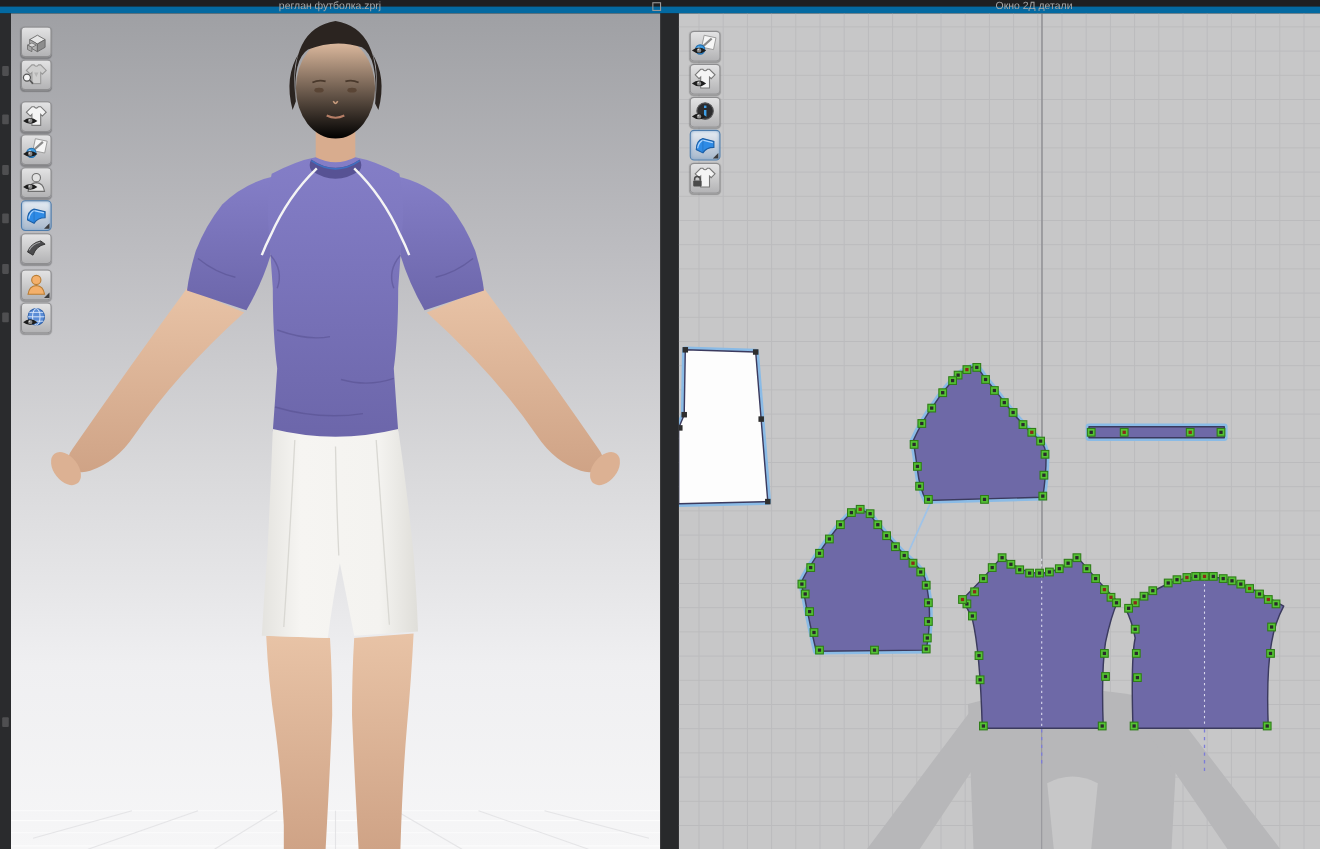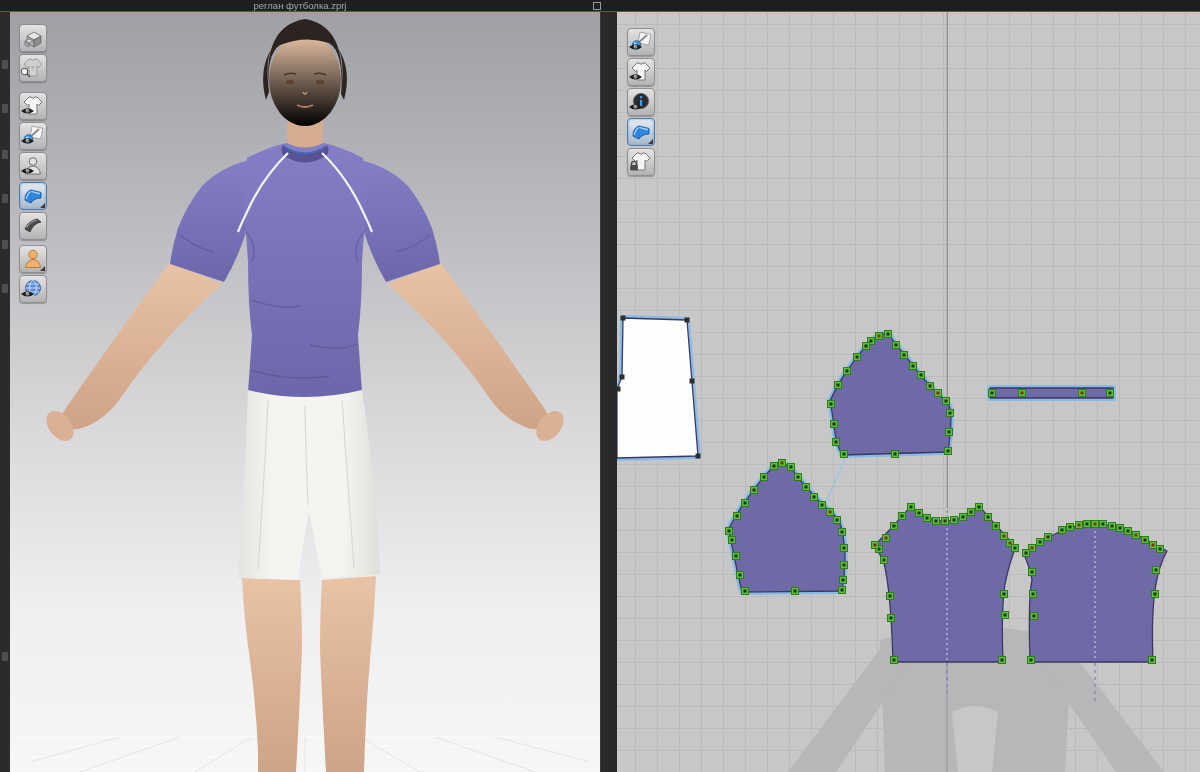--- a/index.html
+++ b/index.html
@@ -2,21 +2,21 @@
 <html><head>
 <meta charset="utf-8">
 <style>
   * { margin:0; padding:0; box-sizing:border-box; }
   html,body { width:1200px; height:772px; overflow:hidden; background:#1e1f21;
               font-family:"Liberation Sans", sans-serif; }
   #app { position:relative; width:1200px; height:772px; }
 
   
   #titlebar { position:absolute; left:0; top:0; width:1200px; height:12px;
-              background:#1e1f21; border-bottom:1px solid #0369a1; z-index:50; }
+              background:#1e1f21; border-bottom:6px solid #0369a1; z-index:50; }
   .wtitle { position:absolute; top:0; height:12px; line-height:11px; font-size:9.5px;
             color:#a8a8a8; text-align:center; white-space:nowrap; overflow:hidden; }
   #title-left  { left:60px;  width:480px; }
   #title-right { left:760px; width:360px; }
   #maxbtn { position:absolute; left:593px; top:2px; width:8px; height:8px;
             border:1px solid #9a9a9a; background:transparent; }
 
   
   #leftdock { position:absolute; left:0; top:12px; width:10px; height:760px;
               background:#2a2b2d; z-index:10; }
@@ -62,20 +62,21 @@
   .corner { position:absolute; right:1px; bottom:1px; width:0; height:0; pointer-events:none;
             border-left:5px solid transparent; border-bottom:5px solid #3c3c3e; }
 </style>
 </head>
 <body>
 
 <div id="app">
 
   <div id="titlebar">
     <div class="wtitle" id="title-left">реглан футболка.zprj</div>
+    <div class="wtitle" id="title-right">Окно 2Д детали</div>
     <div id="maxbtn"></div>
   </div>
 
   <div id="leftdock">
     <i style="top:48px"></i>
       <i style="top:92px"></i>
       <i style="top:138px"></i>
     <i style="top:182px"></i>
       <i style="top:228px"></i>
       <i style="top:272px"></i>

